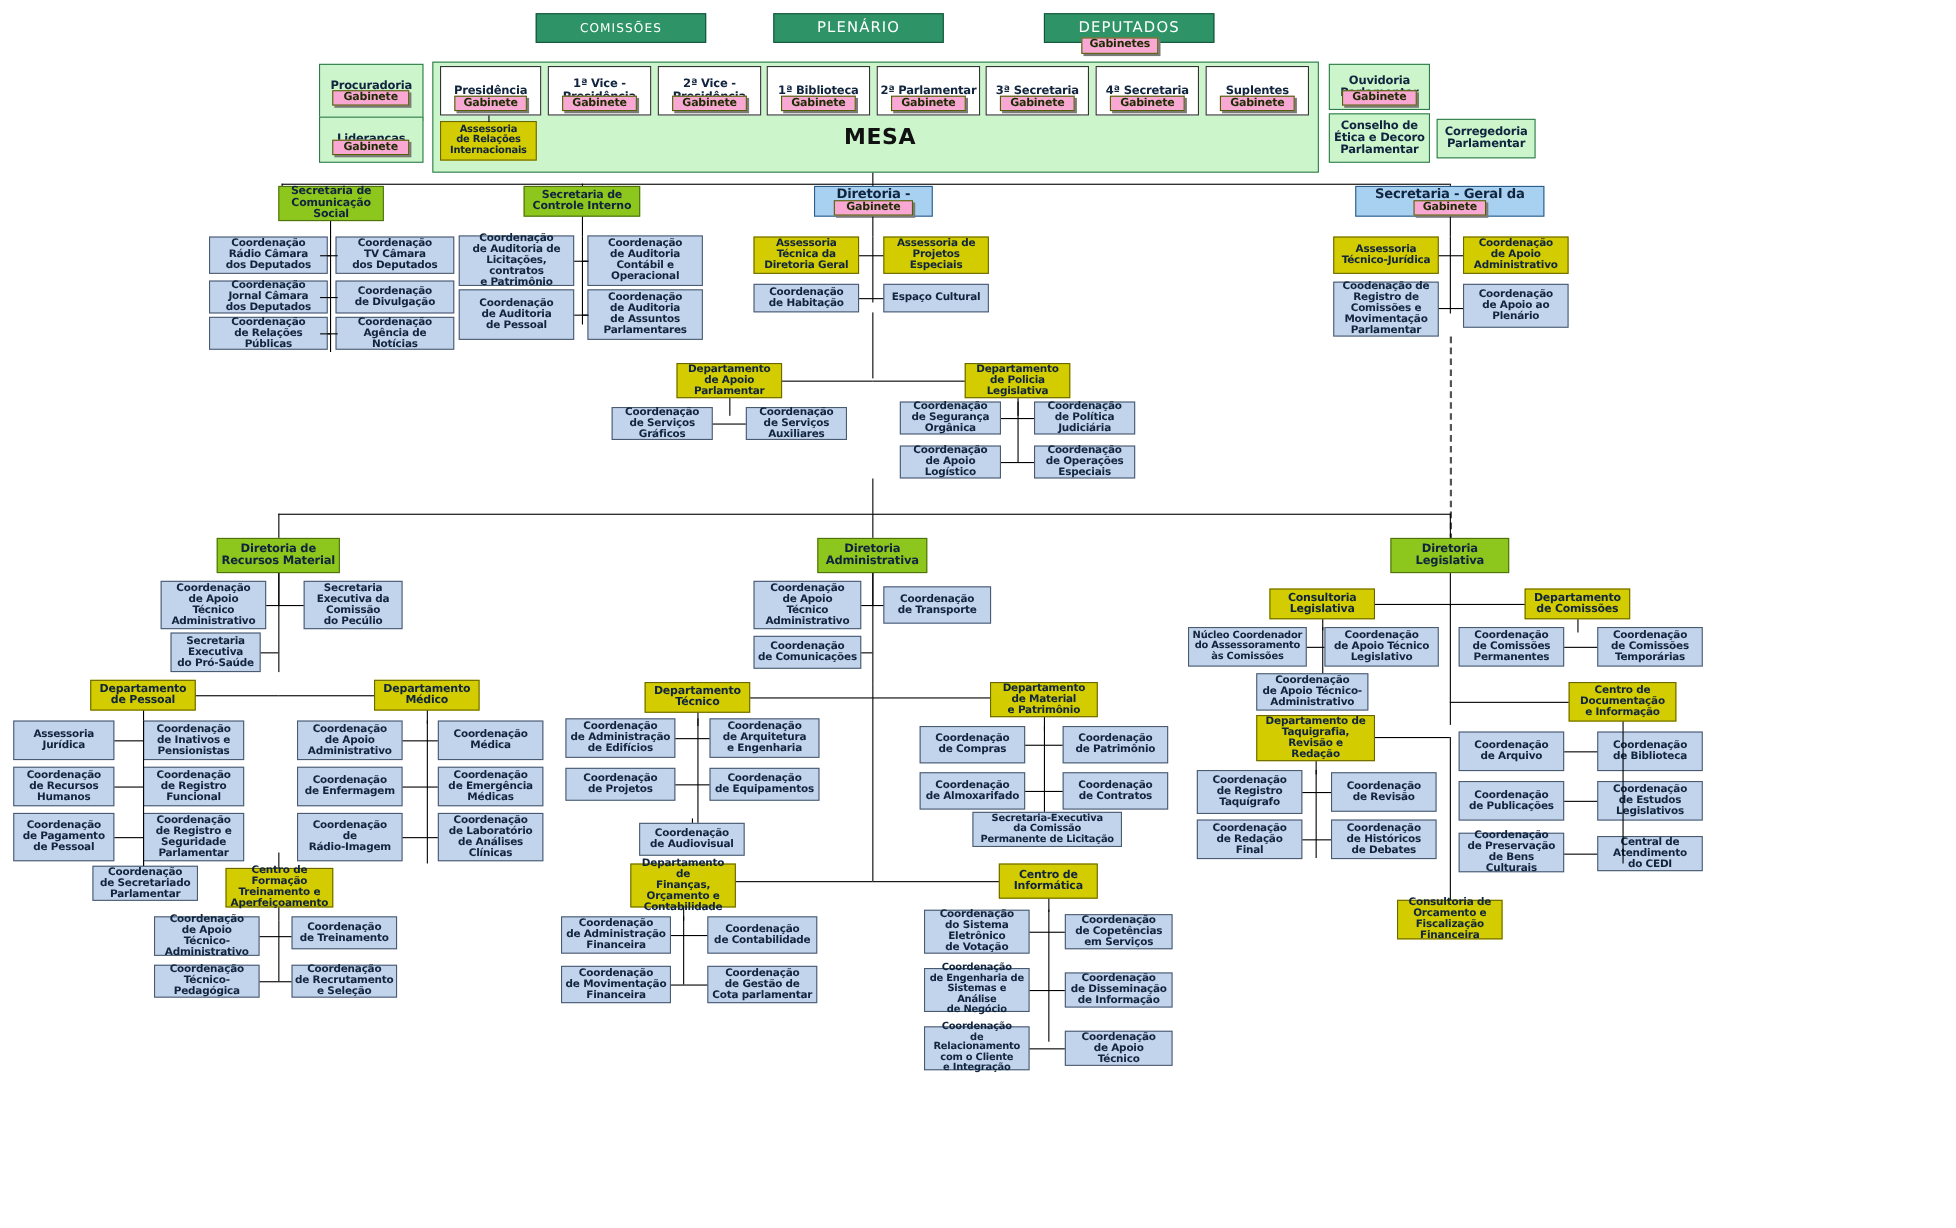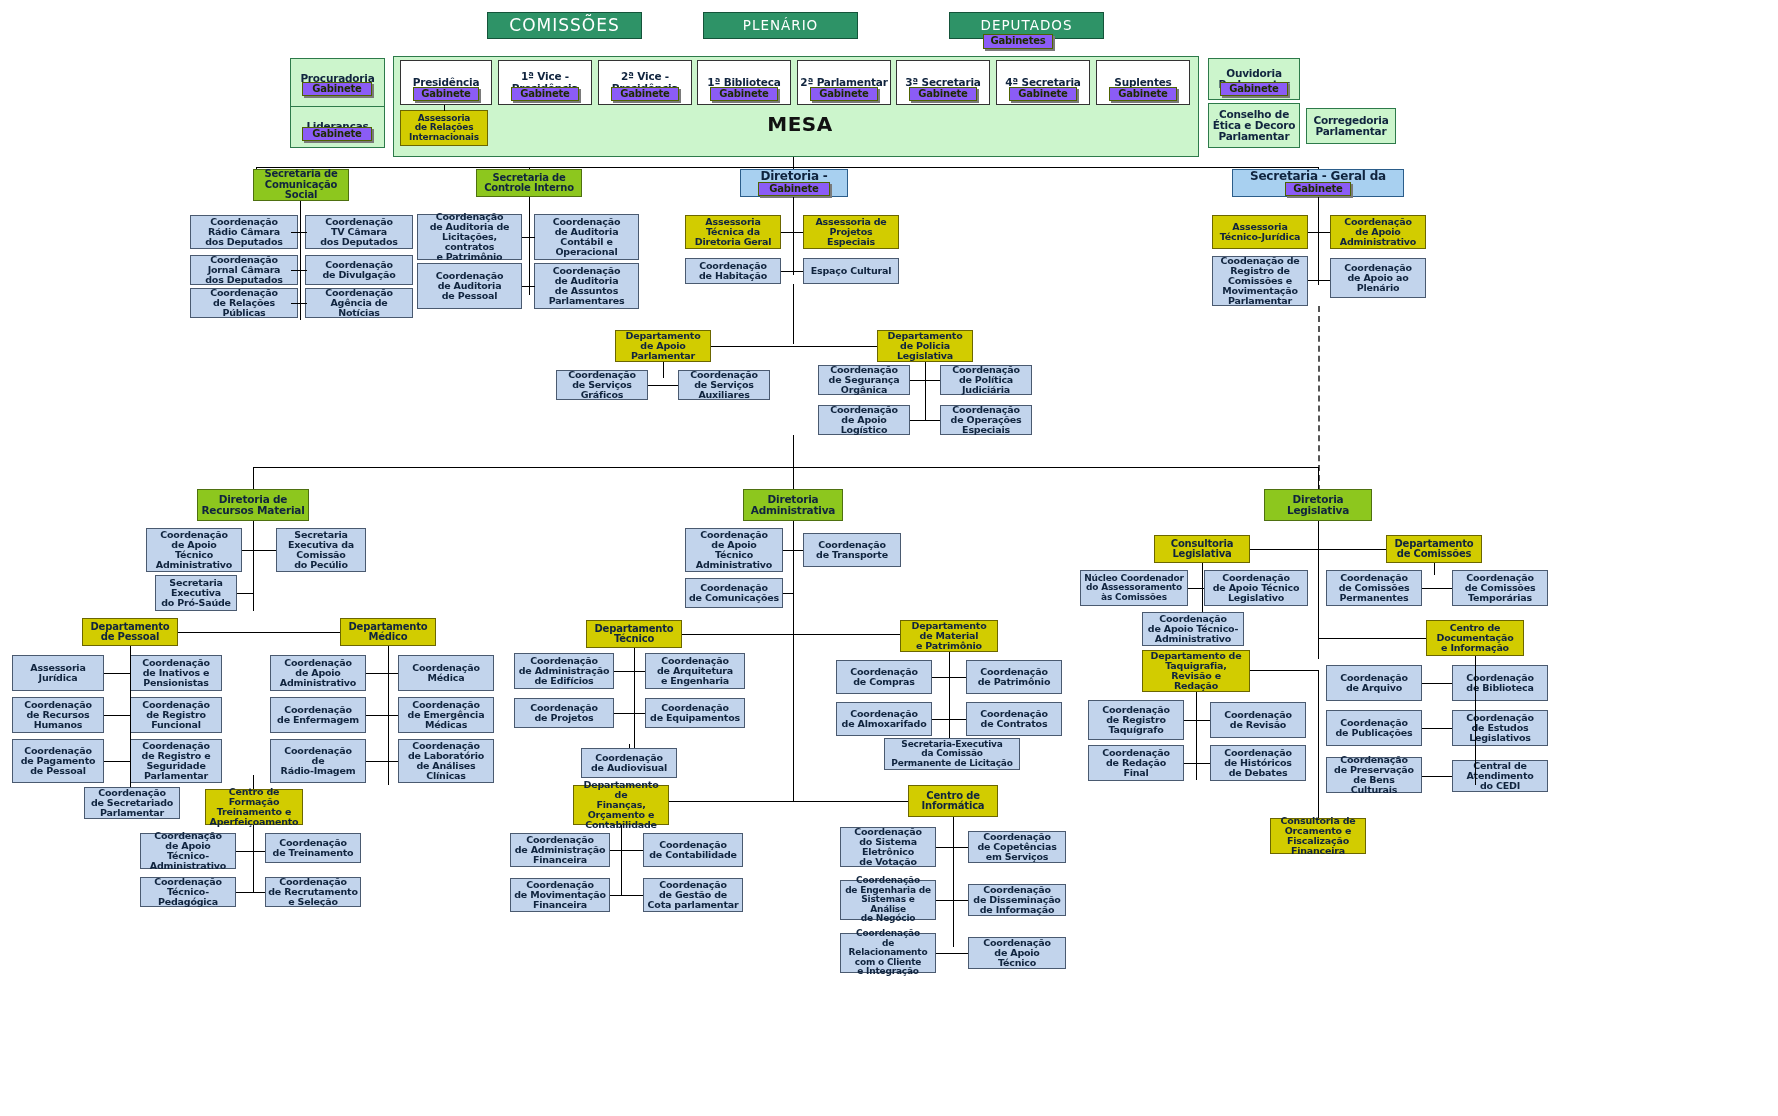--- a/index.html
+++ b/index.html
@@ -12,35 +12,35 @@
        font-weight:bold;color:#10243e;line-height:1.05;letter-spacing:-.2px;
        padding:1px 2px;}
   .blue{background:#c2d4ec;border-color:#4a5a70;font-size:10.5px;}
   .olive{background:#d2cc00;border-color:#6b6600;font-size:10.5px;}
   .green{background:#8dc71e;border-color:#4e7010;font-size:10.5px;}
   .lightblue{background:#a8d0f0;border-color:#2b5d8a;font-size:12px;}
   .palegreen{background:#ccf5cc;border-color:#2d7a4a;font-size:10.5px;}
   .white{background:#ffffff;border-color:#333;font-size:10.5px;}
   .darkgreen{background:#2e9367;border:1px solid #14543a;color:#fff;
              font-size:13.5px;font-weight:normal;letter-spacing:1px;}
-  .gabinete{background:#8b5cf6;border:1px solid #4e6300;color:#1d2b00;
+  .gabinete{background:#f9a8d4;border:1px solid #4e6300;color:#1d2b00;
             font-size:10px;font-weight:bold;box-shadow:2px 2px 0 #7a7a7a;}
   .mesa-label{font-size:20px;font-weight:bold;color:#111;letter-spacing:.5px;}
 
   
   .ln{position:absolute;background:#000;}
   .lnh{height:1px;}
   .lnv{width:1px;}
   .dash{position:absolute;width:0;border-left:2px dashed #555;}
 </style>
 </head>
 <body>
 
 <div id="canvas">
-    <div class="box darkgreen" style="left:487px;top:12px;width:155px;height:27px;font-size:17px;">
+    <div class="box darkgreen" style="left:487px;top:12px;width:155px;height:27px;font-size:11px;">
       <span style="white-space:pre-line;">COMISSÕES</span>
     </div>
     <div class="box darkgreen" style="left:703px;top:12px;width:155px;height:27px;font-size:13.5px;">
       <span style="white-space:pre-line;">PLENÁRIO</span>
     </div>
     <div class="box darkgreen" style="left:949px;top:12px;width:155px;height:27px;font-size:13.5px;">
       <span style="white-space:pre-line;">DEPUTADOS</span>
     </div>
     <div class="box gabinete" style="left:983px;top:34px;width:70px;height:15px;">
       <span>Gabinetes</span>

